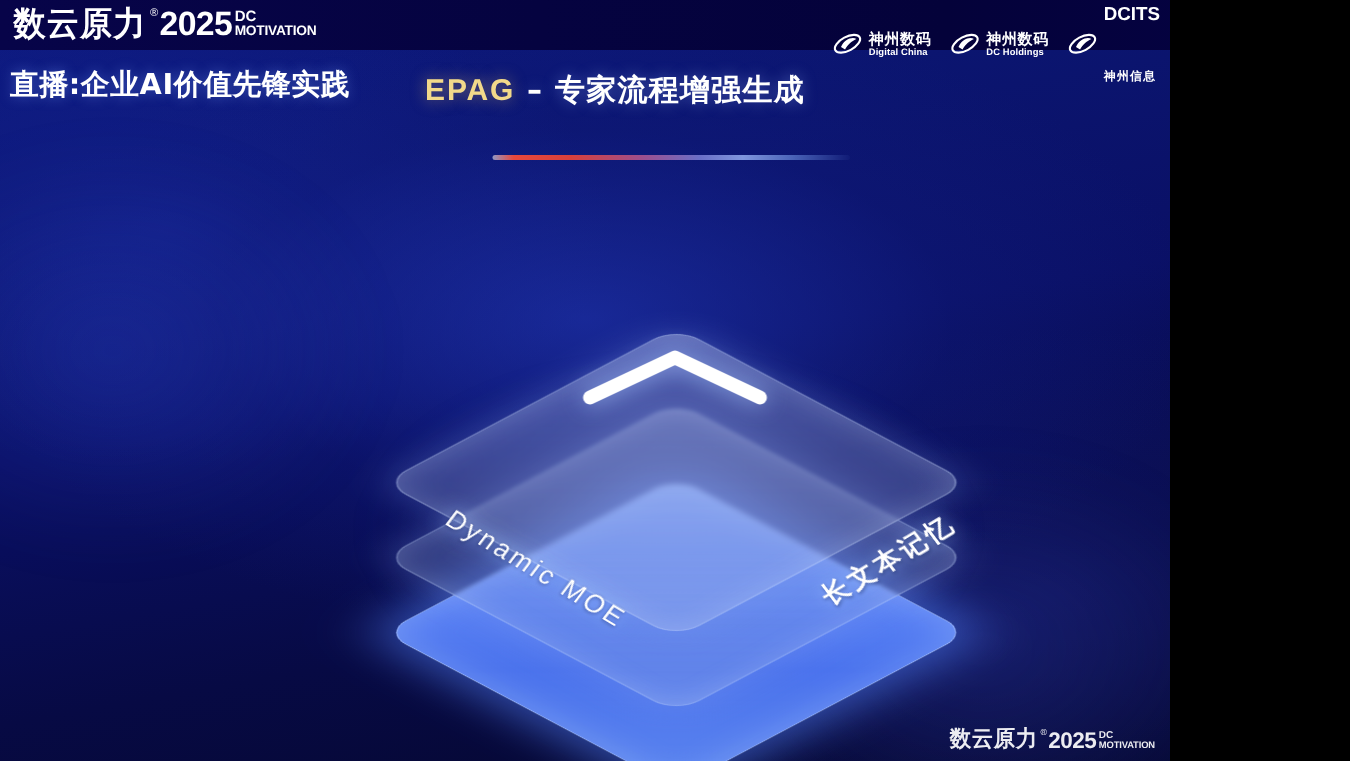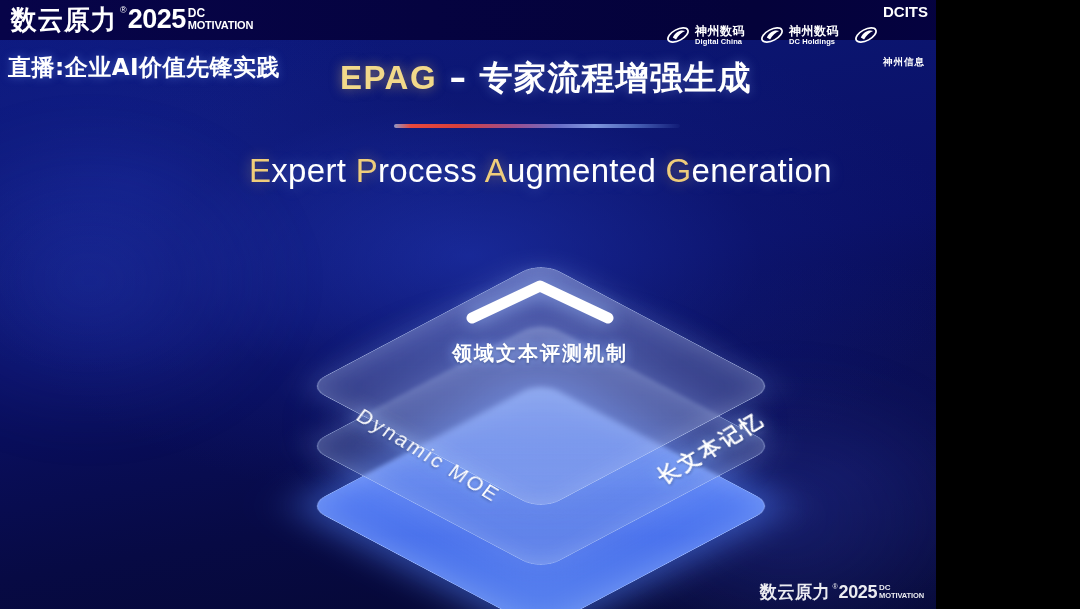--- a/index.html
+++ b/index.html
@@ -144,21 +144,21 @@
     letter-spacing: 1px;
     font-family: "DejaVu Sans", sans-serif;
     margin-top: 37px;
   }
 
   
   #epag-title {
     position: absolute;
     top: 56px;
     left: 340px;
-    font-size: 33px;
+    font-size: 24px;
     font-weight: 700;
     letter-spacing: 1px;
     white-space: nowrap;
     z-index: 30;
     font-family: "DejaVu Sans", sans-serif;
   }
   #epag-title .gold {
     color: #f2d98a;
     text-shadow: 0 0 12px rgba(235,200,110,0.5);
     font-family: "Liberation Sans", sans-serif;
@@ -443,35 +443,33 @@
         <span class="partner-en cn-sub">神州信息</span>
       </span>
     </div>
 
   </div>
 
   <div id="epag-title"><span class="gold">EPAG</span><span class="white"> – </span><span class="white">专家流程增强生成</span></div>
 
   <div id="divider"></div>
 
-  <div id="subtitle"><span class="cap">E</span><span class="rest">xpert</span><span class="rest"> </span><span class="cap">P</span><span class="rest">rocess</span><span class="rest"> </span><span class="cap">A</span><span class="rest">ugmented</span><span class="rest"> </span><span class="cap">G</span><span class="rest">eneration</span></div>
 
   <div class="glow" id="glow-center"></div>
 
   <div id="diagram">
 
     <div class="layer" id="layer-bottom"></div>
     <div class="layer" id="layer-middle"></div>
     <div class="layer" id="layer-top"></div>
 
     <svg id="chevron-icon" viewBox="0 0 160 54">
       <path d="M12 44 L80 12 L148 44" fill="none" stroke="#ffffff" stroke-width="11" stroke-linecap="round" stroke-linejoin="round"></path>
     </svg>
 
-    <div class="layer-label" id="label-top">领域文本评测机制</div>
     <div class="layer-label" id="label-moe">Dynamic MOE</div>
     <div class="layer-label" id="label-memory">长文本记忆</div>
 
   </div>
 
   <div id="watermark">
     <span class="wm-cn">数云原力</span>
       <span class="wm-reg">®</span>
       <span class="wm-year">2025</span>
     <span class="wm-dc-block">

